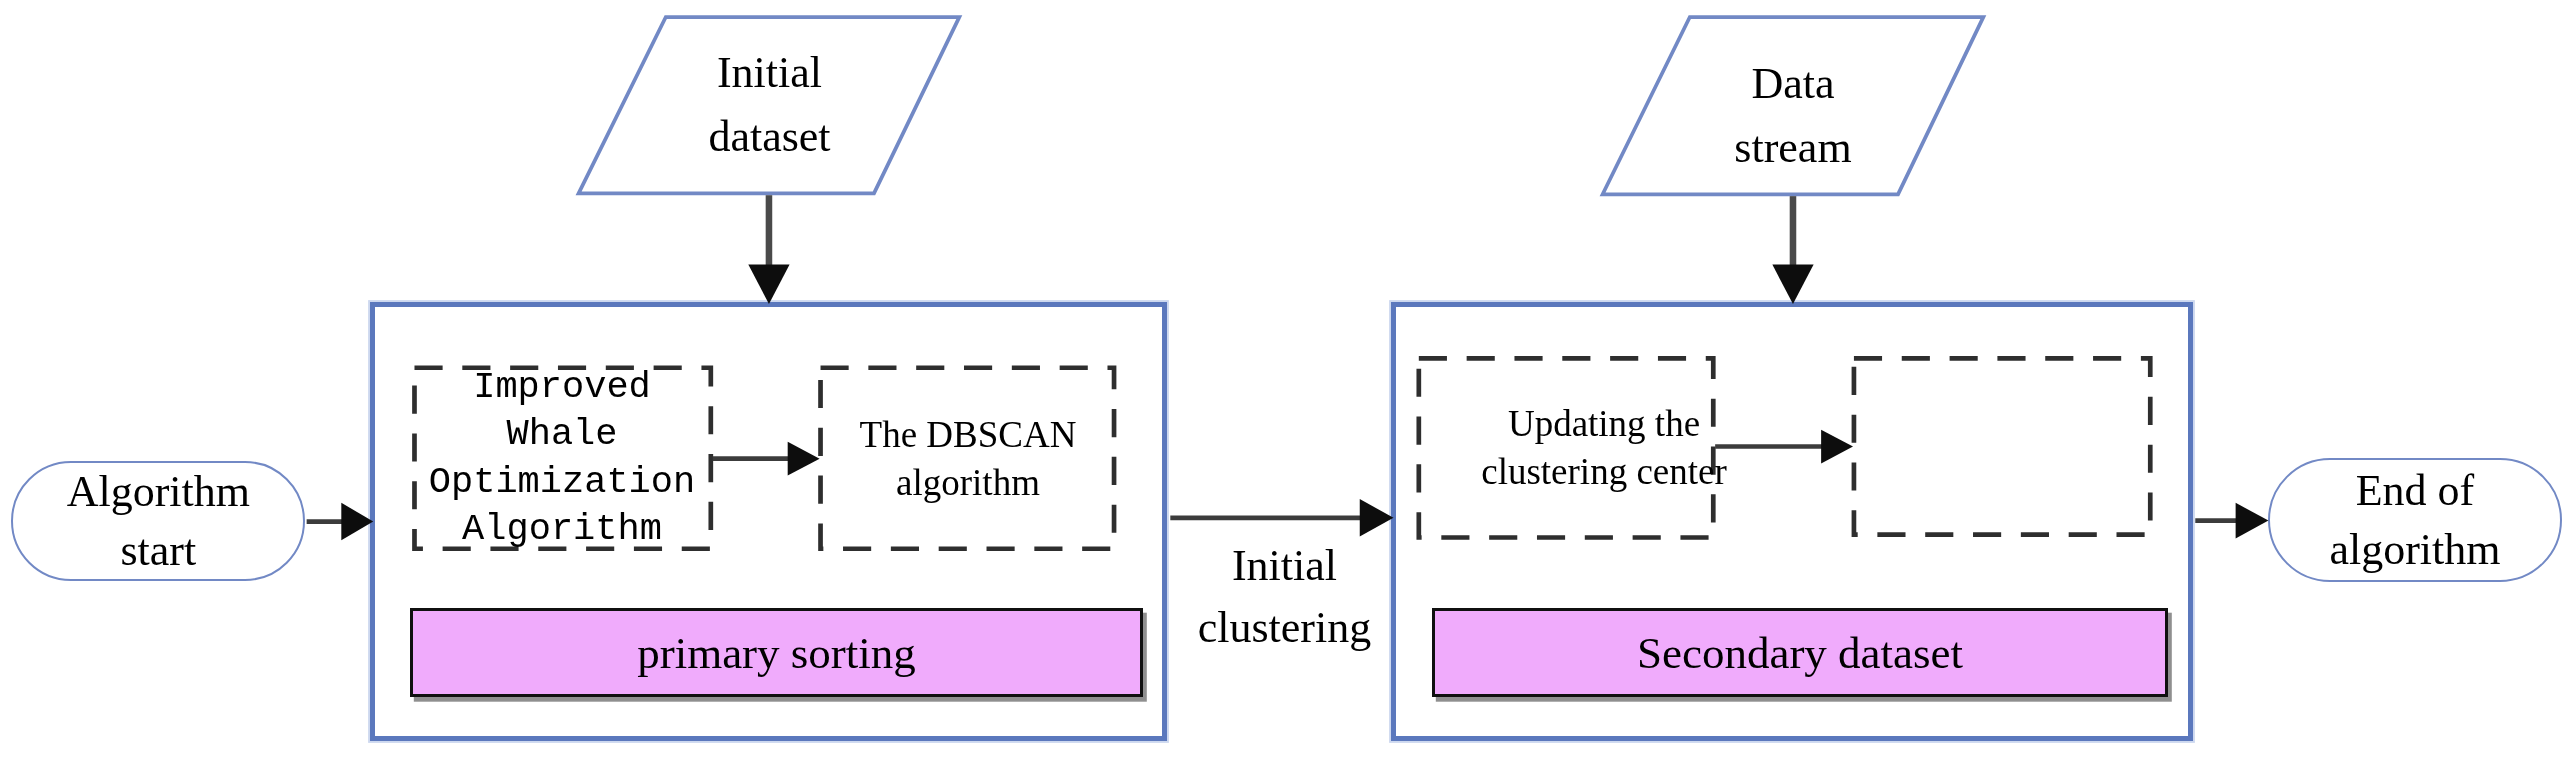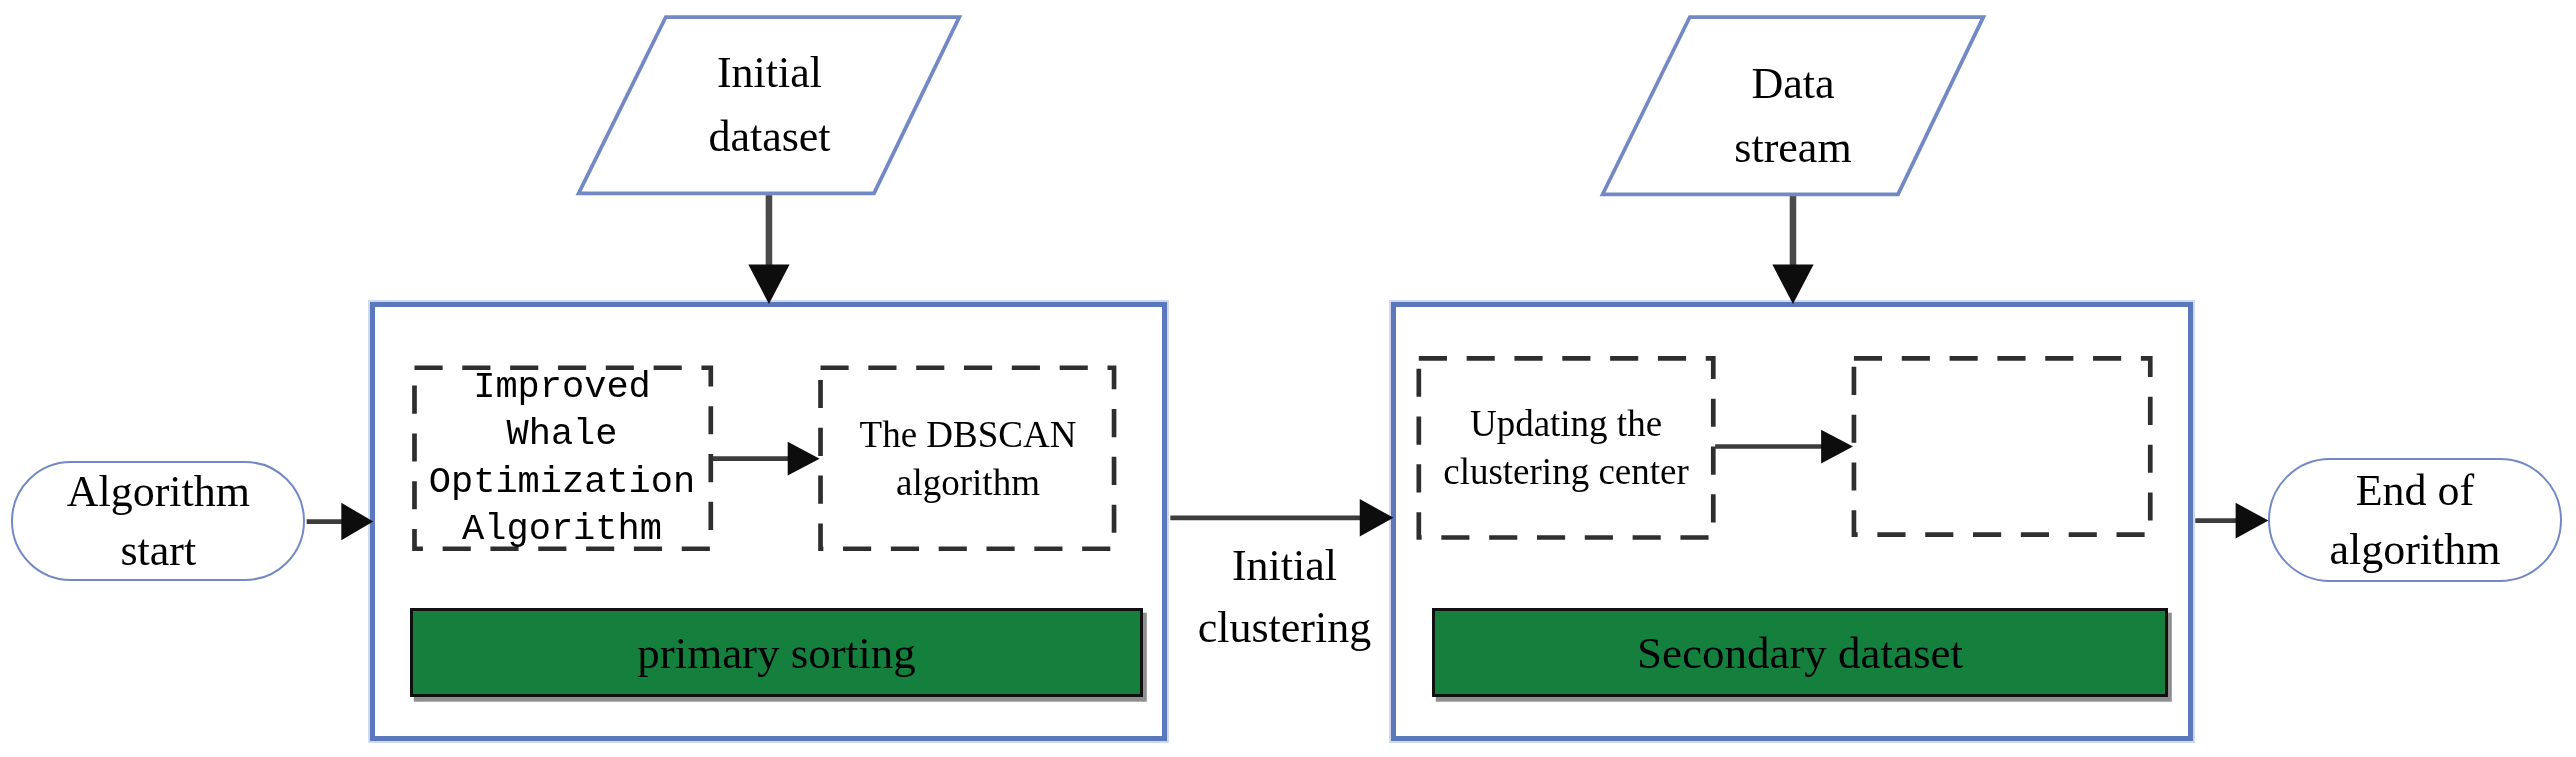--- a/index.html
+++ b/index.html
@@ -17,39 +17,39 @@
   .bigbox2 { left:1391px; top:302px; width:802px; height:439px; }
   .oval {
     position:absolute; box-sizing:border-box; background:#ffffff;
     border:2.8px solid #7289c5;
     display:flex; flex-direction:column; align-items:center; justify-content:center;
     text-align:center; font-size:44px; line-height:1.35;
   }
   .oval-start { left:11.3px; top:461px; width:294px; height:120px; border-radius:60px; }
   .oval-end   { left:2268px; top:458px; width:294px; height:124px; border-radius:62px; }
   .sortbox {
-    position:absolute; box-sizing:border-box; background:#15803d;
+    position:absolute; box-sizing:border-box; background:#f0abfc;
     border:3.8px solid #101010; box-shadow:3.8px 4.7px 0 #8f8f8f;
     display:flex; align-items:center; justify-content:center;
     font-size:45px;
     font-family:Liberation Serif, serif;
   }
   .sortbox1 { left:410px; top:608px; width:733px; height:89px; }
   .sortbox2 { left:1432px; top:608px; width:736px; height:89px; }
   .nodetext {
     position:absolute; display:flex; flex-direction:column;
     align-items:center; justify-content:center; text-align:center;
   }
   .io-text   { font-size:44px; line-height:1.45; }
   .dash-text { font-size:37px; line-height:1.28; }
   .t-io1  { left:579px;  top:16px;  width:381px; height:178px; }
   .t-io2  { left:1602px; top:17px;  width:382px; height:198px; }
   .t-d1   { left:414px;  top:368px; width:296px; height:181px;font-family:Liberation Mono, monospace; }
   .t-d2   { left:821px;  top:368px; width:294px; height:181px; }
-  .t-d3   { left:1419px; top:358px; width:294px; height:179px; }
+  .t-d3   { left:1457px; top:358px; width:294px; height:179px; }
   .t-d4   { left:1854px; top:358px; width:296px; height:176px; }
   .edge-label {
     position:absolute; left:1174px; top:535px; width:221px; height:124px;
     display:flex; flex-direction:column; align-items:center; justify-content:center;
     text-align:center; font-size:44px; line-height:1.4;
   }
   svg .hline { stroke:#3c3c3c; stroke-width:5; }
   svg .vline { stroke:#4a4a4a; stroke-width:7; }
   svg .head  { fill:#0d0d0d; }
   svg .dashrect { fill:#ffffff; stroke:#2e2e2e; stroke-width:5; stroke-dasharray:30 21; }

